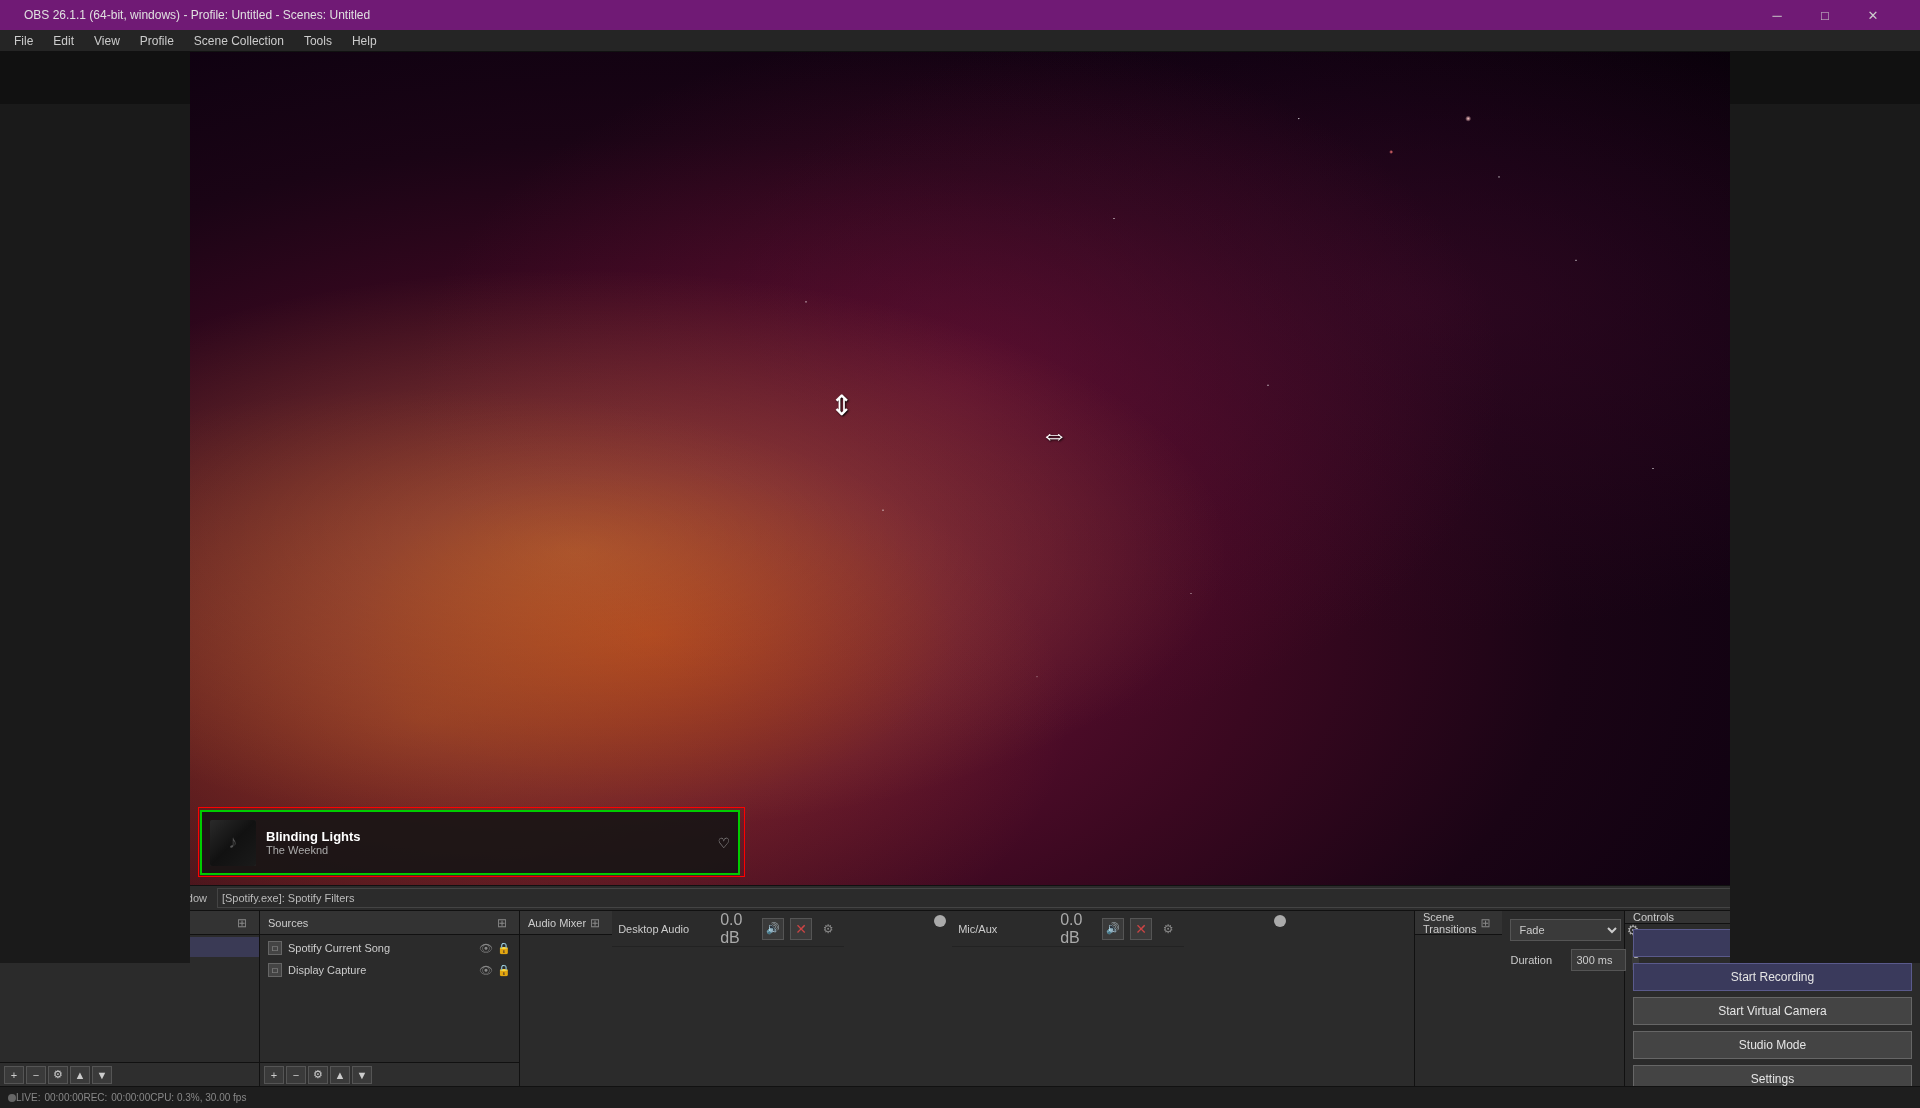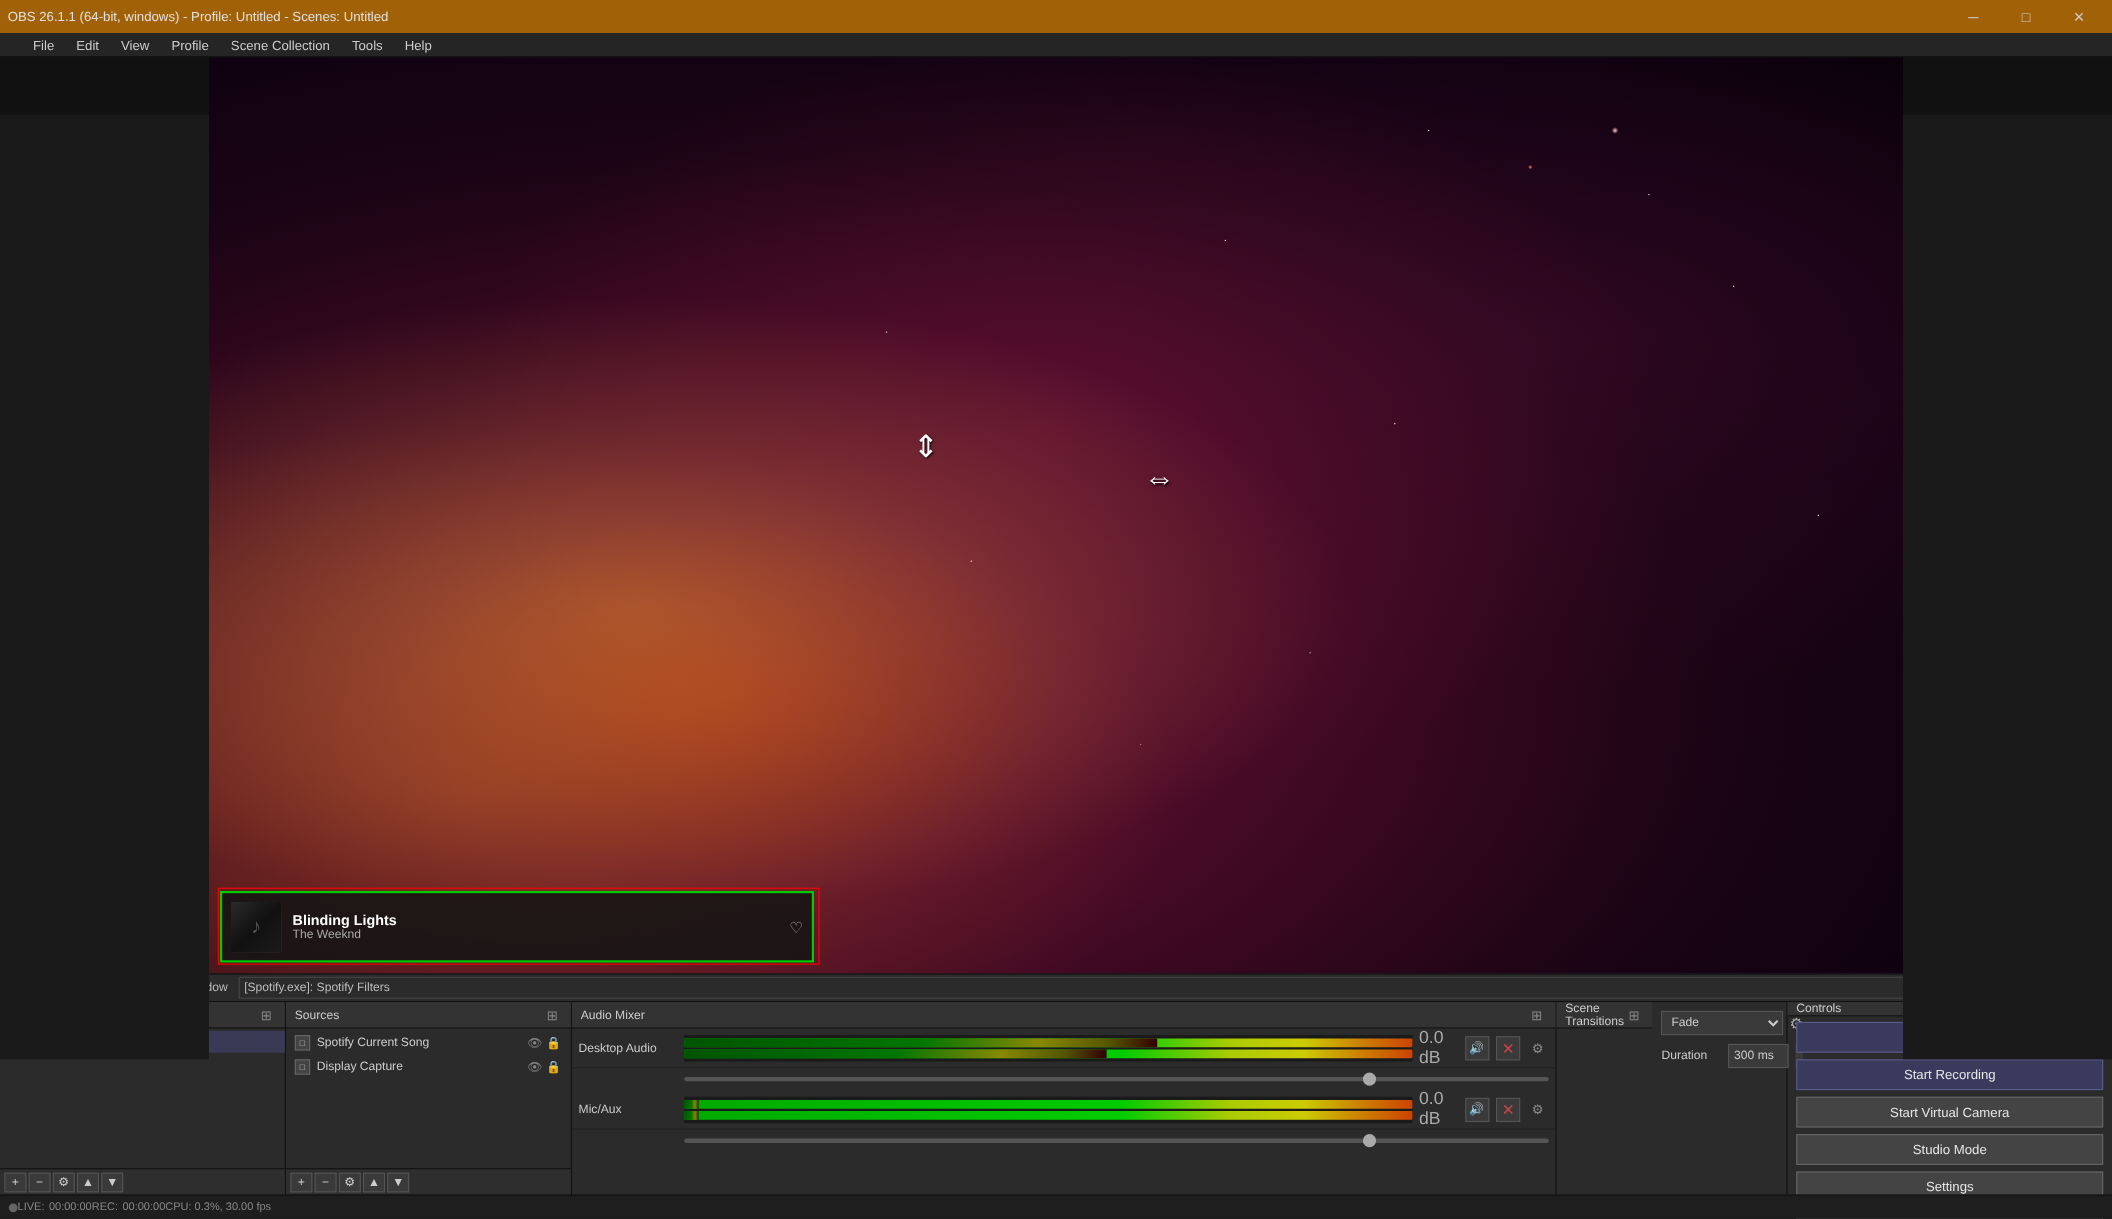--- a/index.html
+++ b/index.html
@@ -10,24 +10,24 @@
       font-family: 'Segoe UI', Arial, sans-serif;
       font-size: 12px;
       color: #e0e0e0;
       overflow: hidden;
       user-select: none;
     }
 
     
     #titlebar {
       height: 30px;
-      background: #a16207;
-      display: flex;
-      align-items: center;
-      padding: 0 7px;
+      background: #701a75;
+      display: flex;
+      align-items: center;
+      padding: 0 24px;
       justify-content: space-between;
     }
     #titlebar-controls {
       display: flex;
       gap: 2px;
     }
     .titlebar-btn {
       width: 46px;
       height: 30px;
       background: transparent;
@@ -39,21 +39,21 @@
       align-items: center;
       justify-content: center;
     }
 
     
     #menubar {
       height: 22px;
       background: #252525;
       display: flex;
       align-items: center;
-      padding: 0 20px;
+      padding: 0 4px;
       border-bottom: 1px solid #111;
     }
     .menu-item {
       padding: 2px 10px;
       cursor: pointer;
       font-size: 12px;
       color: #cccccc;
     }
 
     
@@ -252,21 +252,21 @@
       width: 260px;
       border-right: 1px solid #111;
       display: flex;
       flex-direction: column;
     }
     
     #audio-panel {
       flex: 1;
       border-right: 1px solid #111;
       display: flex;
-      flex-direction: column;
+      flex-direction: row;
     }
     
     #transitions-panel {
       width: 210px;
       border-right: 1px solid #111;
       display: flex;
       flex-direction: row;
     }
     
     #controls-panel {

